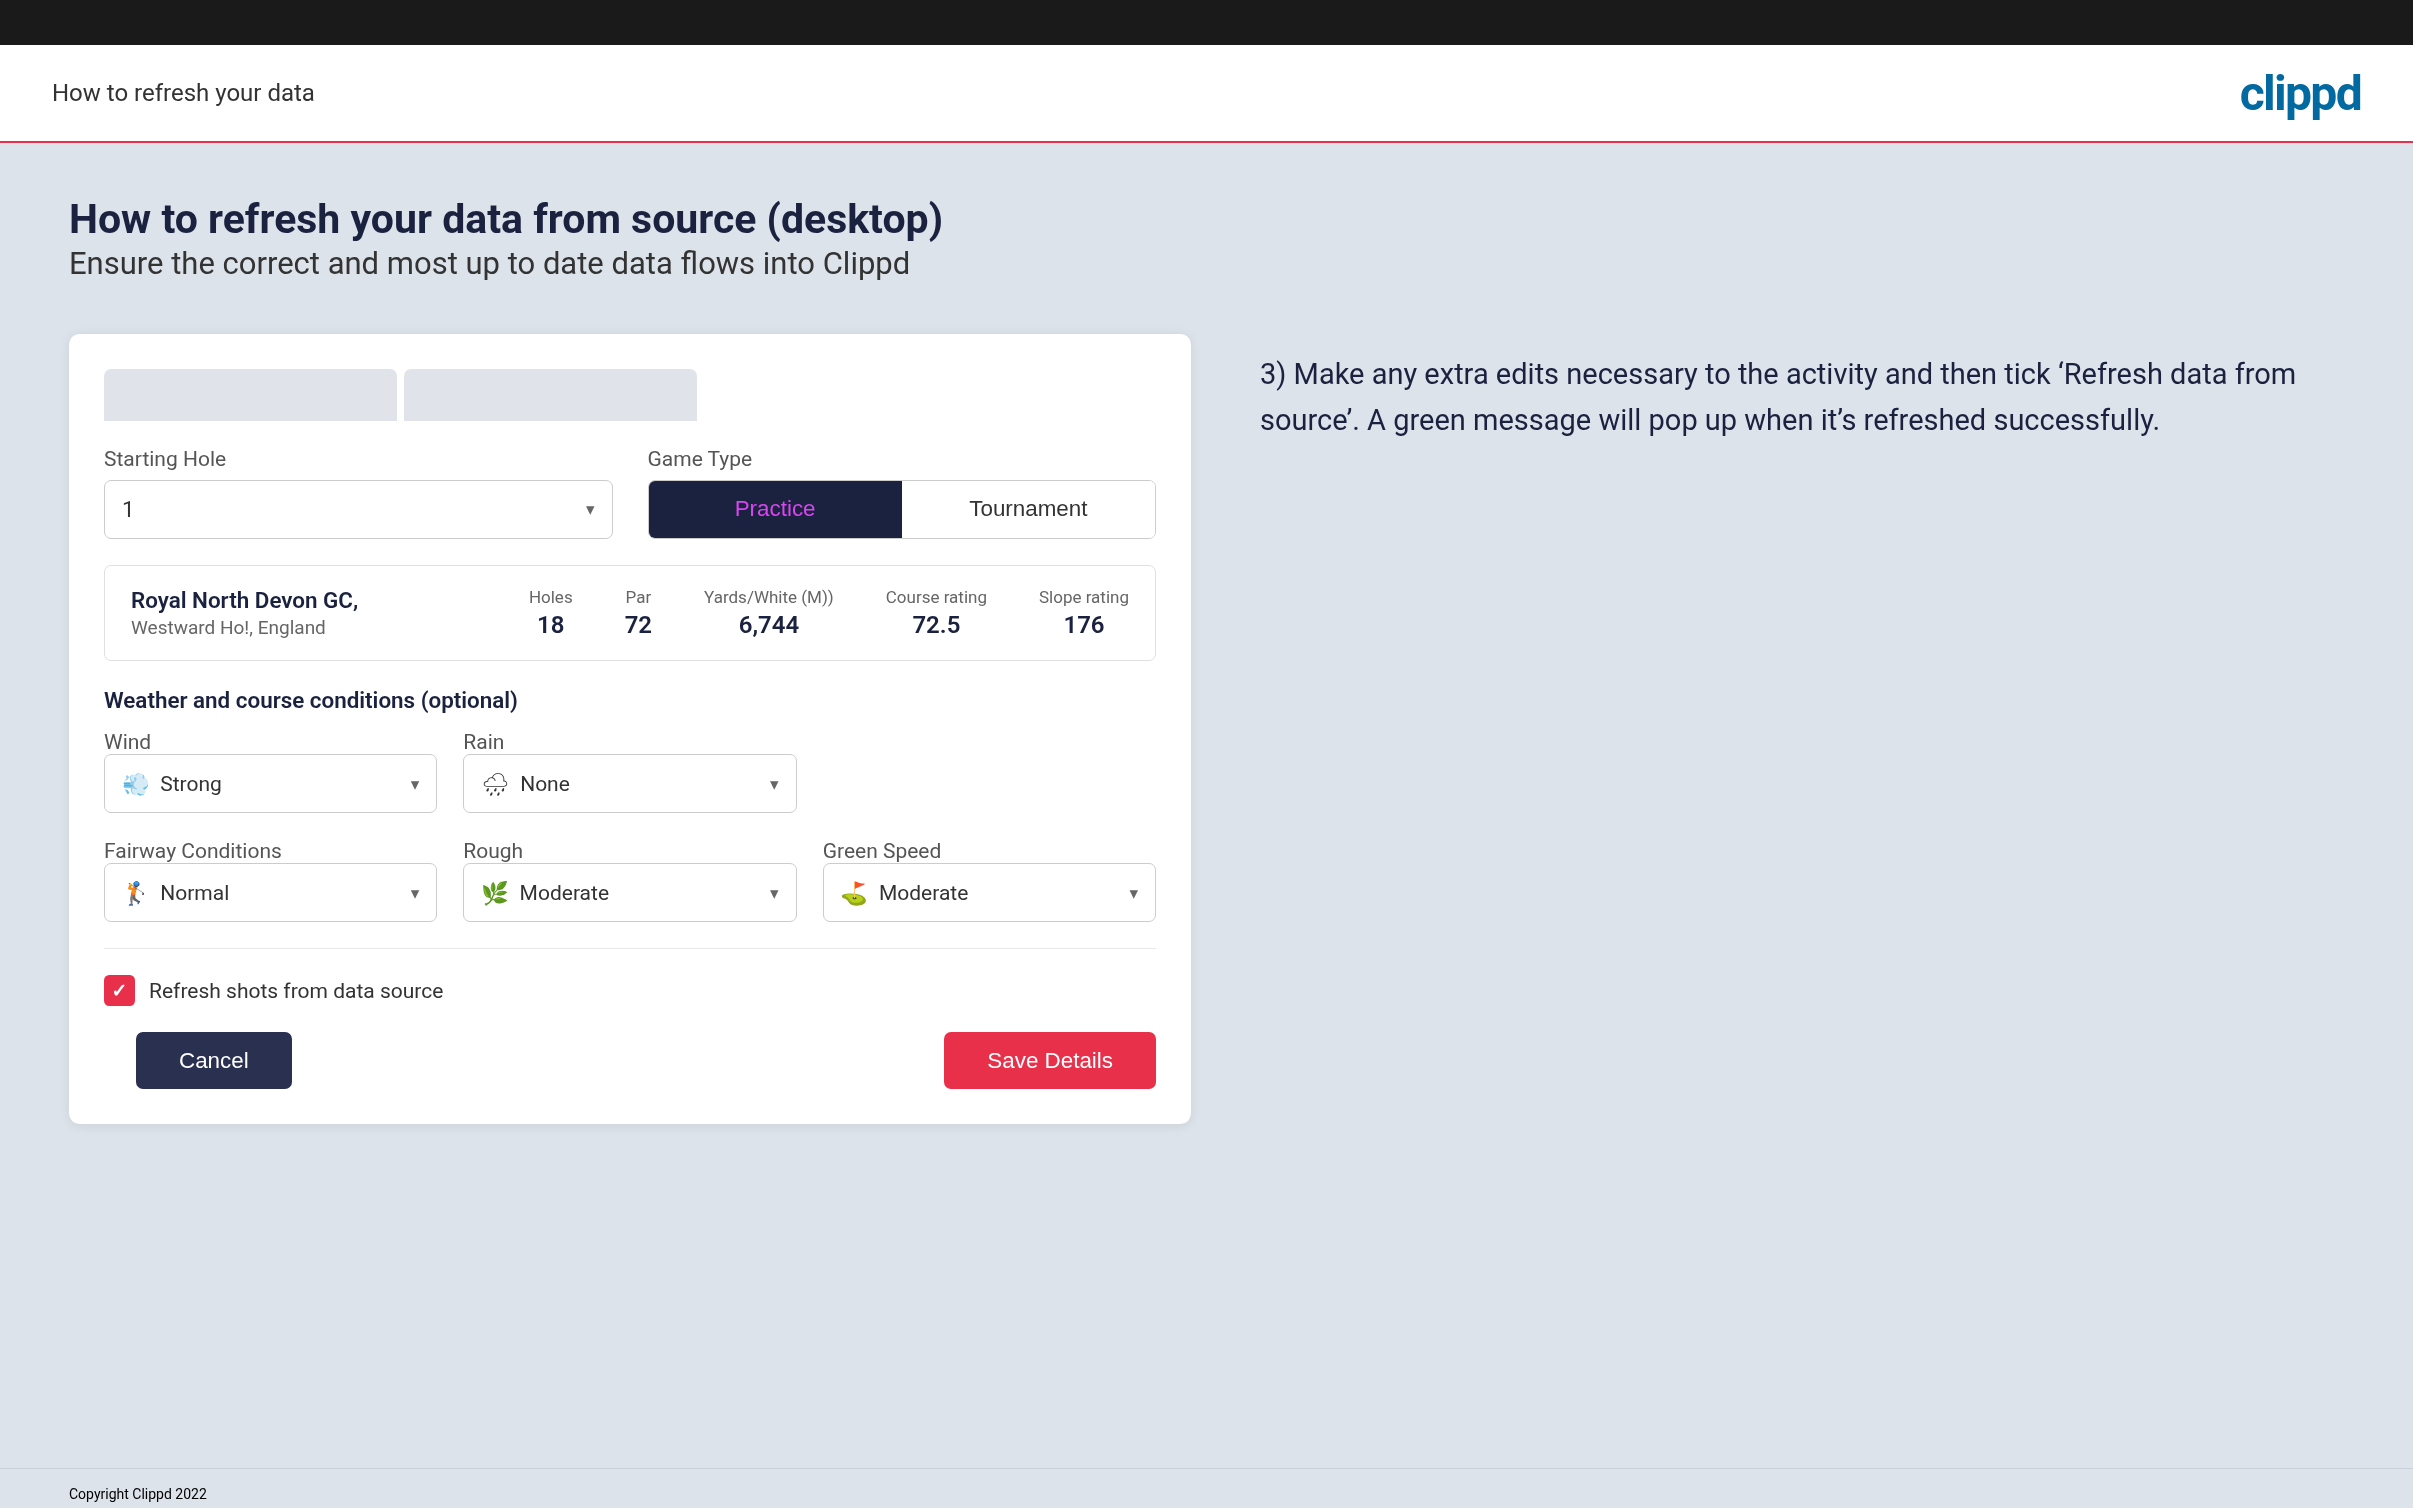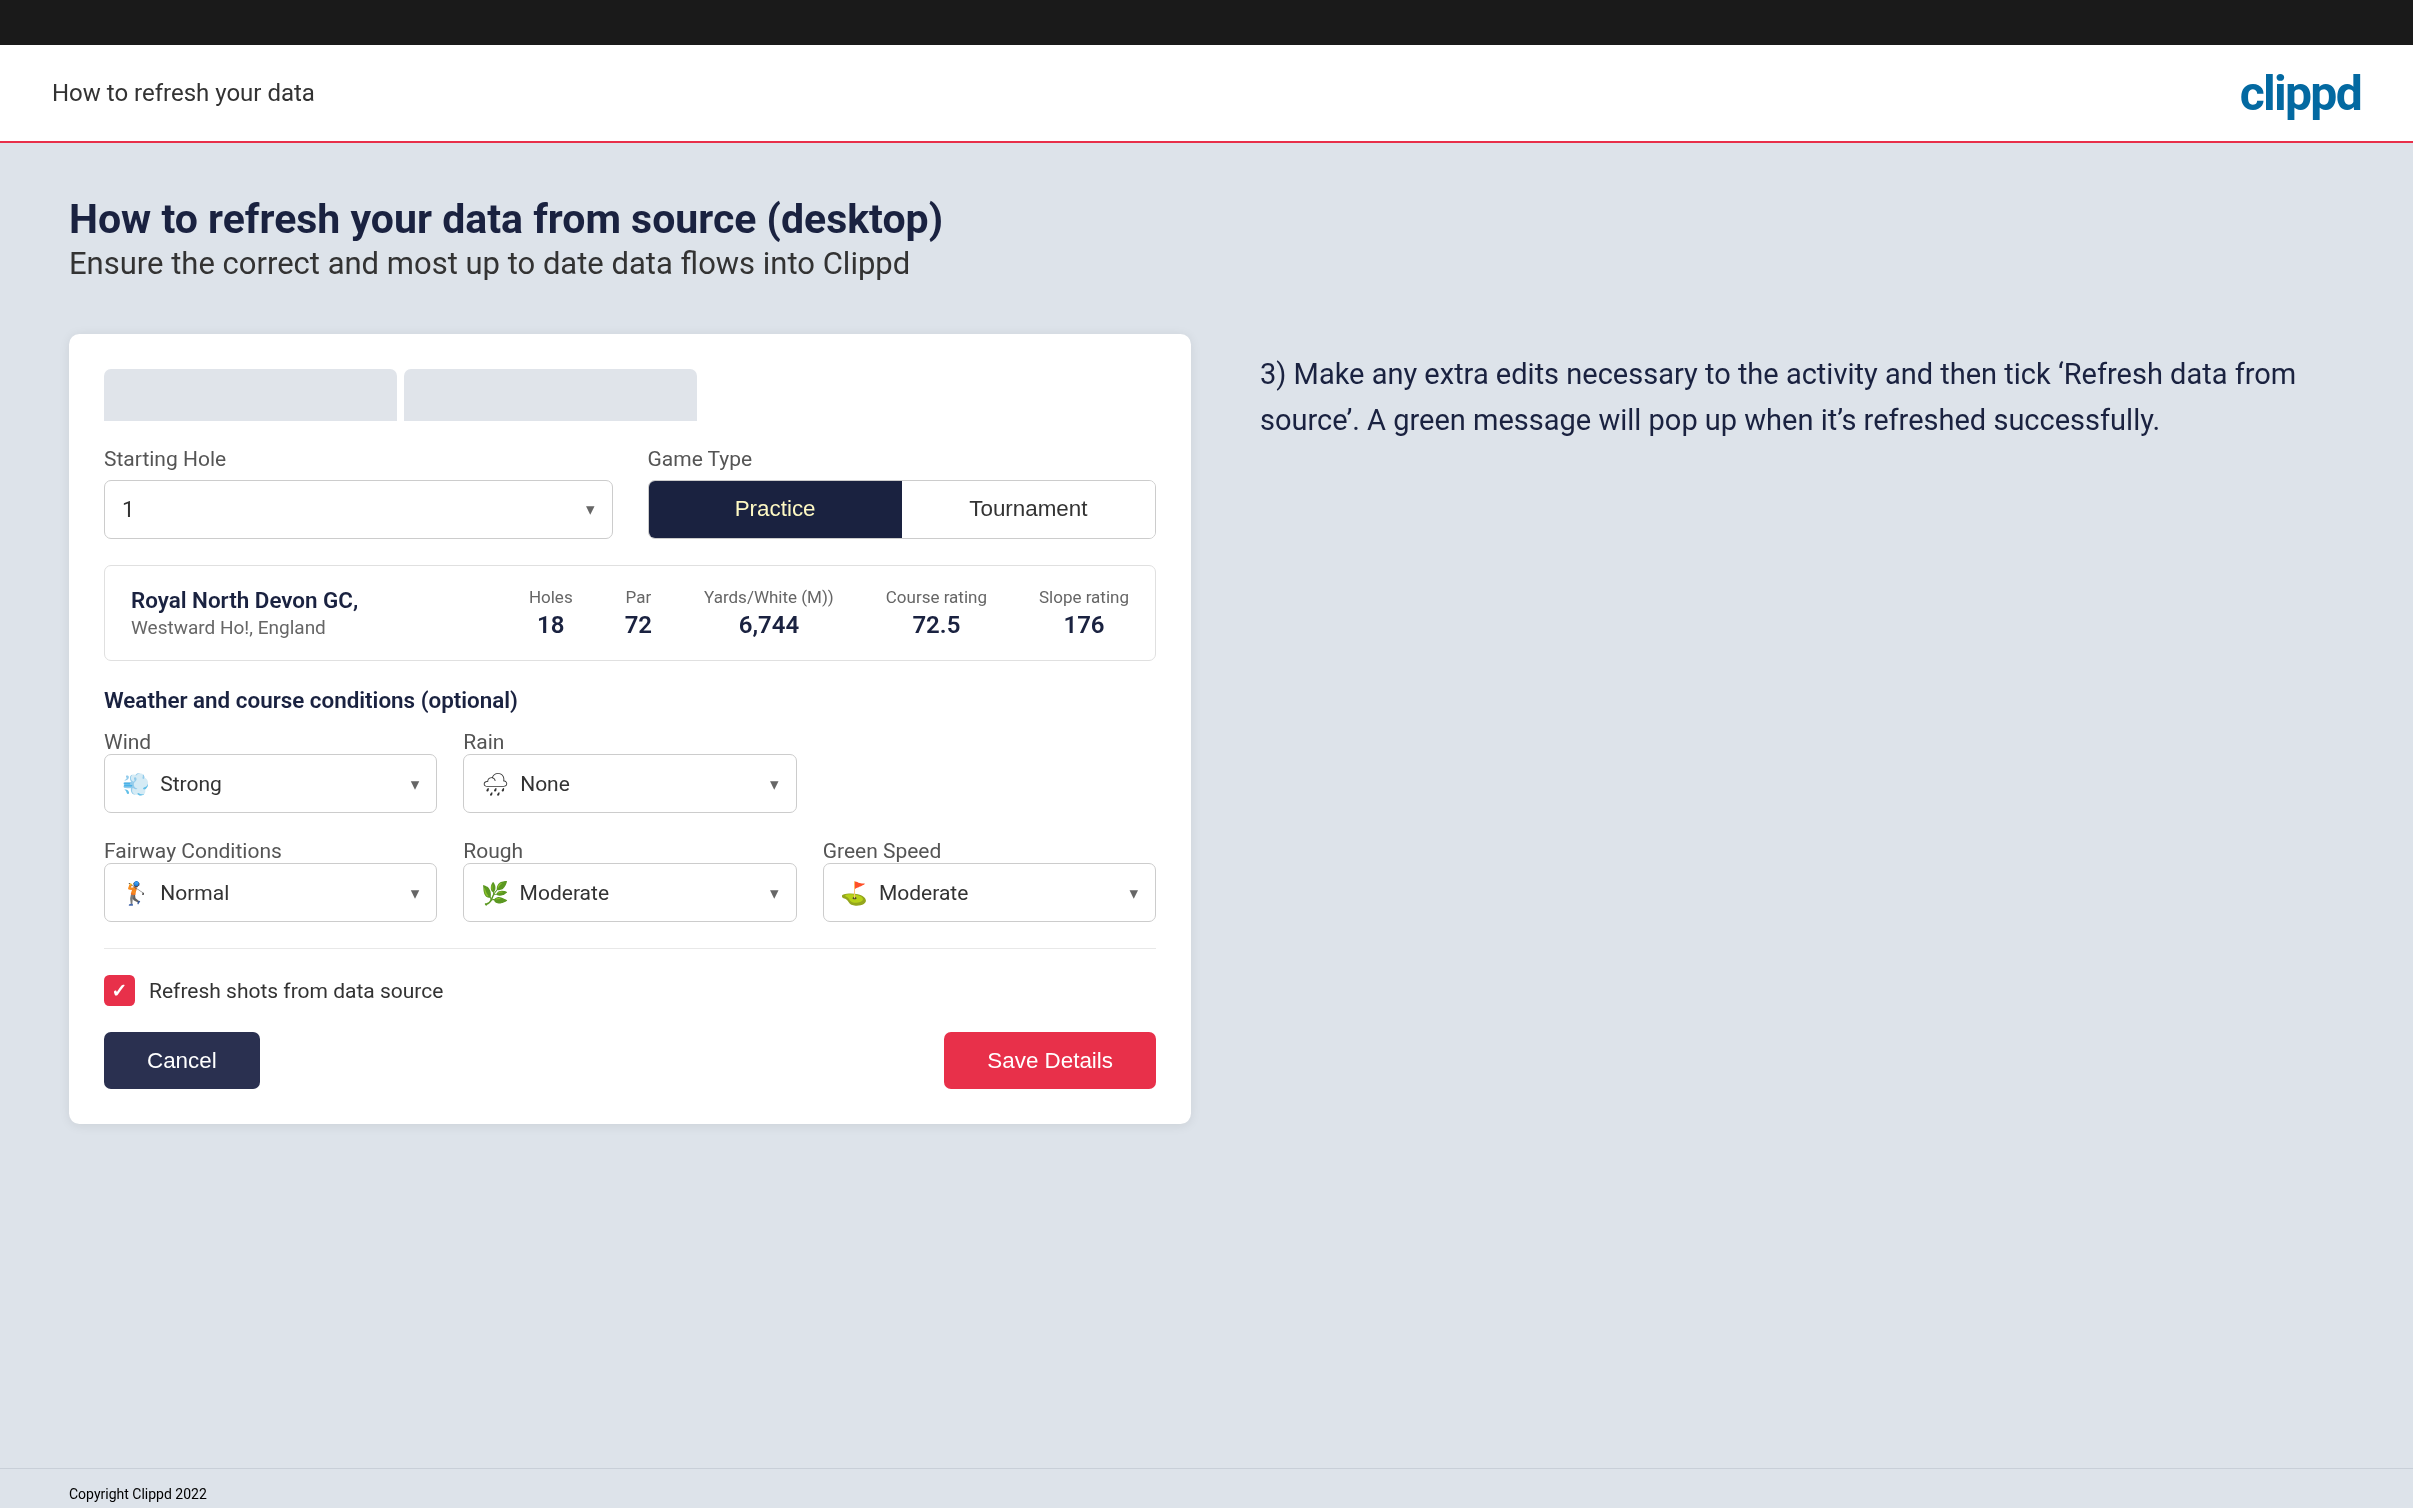--- a/index.html
+++ b/index.html
@@ -127,21 +127,21 @@
       display: flex;
       align-items: center;
       justify-content: center;
       font-size: 22.4px;
       cursor: pointer;
       border: none;
       font-weight: 400;
     }
     .game-type-btn.active {
       background: #1a2240;
-      color: #fef9c3;
+      color: #d946ef;
     }
     .game-type-btn.inactive {
       background: #ffffff;
       color: #333;
     }
     .course-info-box {
       border: 1.3px solid #e0e0e0;
       border-radius: 7px;
       padding: 21px 26px;
       margin-bottom: 26px;
@@ -250,20 +250,21 @@
       font-weight: 700;
     }
     .checkbox-label {
       font-size: 21px;
       color: #333;
     }
     .button-row {
       display: flex;
       justify-content: space-between;
       align-items: flex-end;
+      margin-left: 32px;
     }
     .btn-cancel {
       background: #2a3050;
       color: white;
       border: none;
       border-radius: 7px;
       padding: 15.5px 43px;
       font-size: 22.4px;
       cursor: pointer;
       font-weight: 500;

